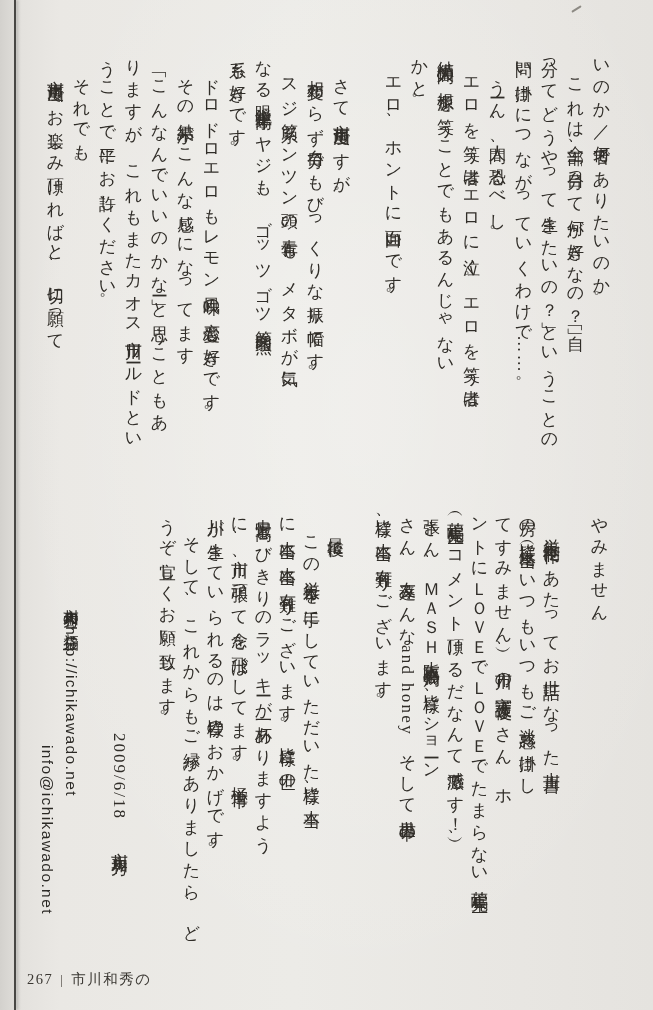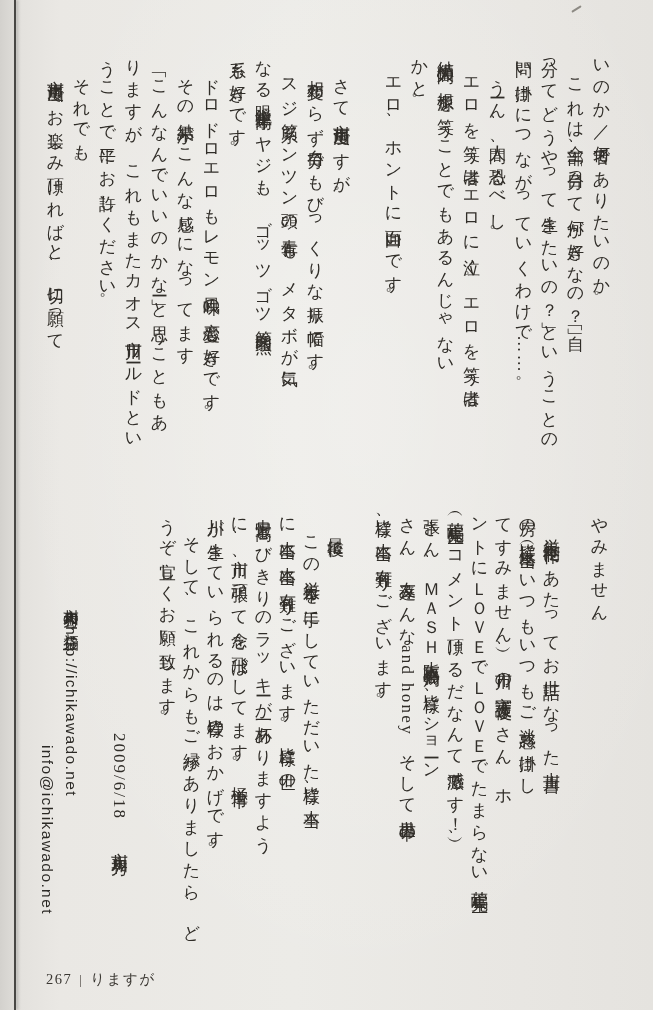--- a/index.html
+++ b/index.html
@@ -42,21 +42,21 @@
   .top-block .k-blank{width:26px;}
   .bottom-block .k-blank{width:24px;}
   .k-date{margin-top:227px;letter-spacing:2px;}
   .k-gothic1,.k-gothic2{
     font-family:"Liberation Sans","DejaVu Sans",sans-serif;
     font-size:15.5px;letter-spacing:1.4px;color:#2b2925;
   }
   .k-gothic1{margin-top:90px;}
   .k-gothic2{margin-top:239px;}
   .footer{
-    position:absolute;left:46px;top:970px;
+    position:absolute;left:27px;top:970px;
     font-size:14.5px;letter-spacing:1.5px;color:#3a3732;
     display:flex;align-items:center;gap:7px;
   }
   .footer .sep{font-size:13px;color:#4a463f;}
 </style>
 </head>
 <body>
 
 <div class="page">
   <div class="edge-line"></div>
@@ -110,15 +110,15 @@
       <div class="col k-blank"></div>
       <div class="col k-date">2009/6/18　市川和秀</div>
       <div class="col k-blank"></div>
       <div class="col k-gothic1">市川和秀の『福袋』http://ichikawado.net</div>
       <div class="col k-gothic2">info@ichikawado.net</div>
     </section>
 
   <footer class="footer">
     <span>267</span>
     <span class="sep">|</span>
-    <span>りますが</span>
+    <span>市川和秀の</span>
   </footer>
 </div>
 
 </body></html>

